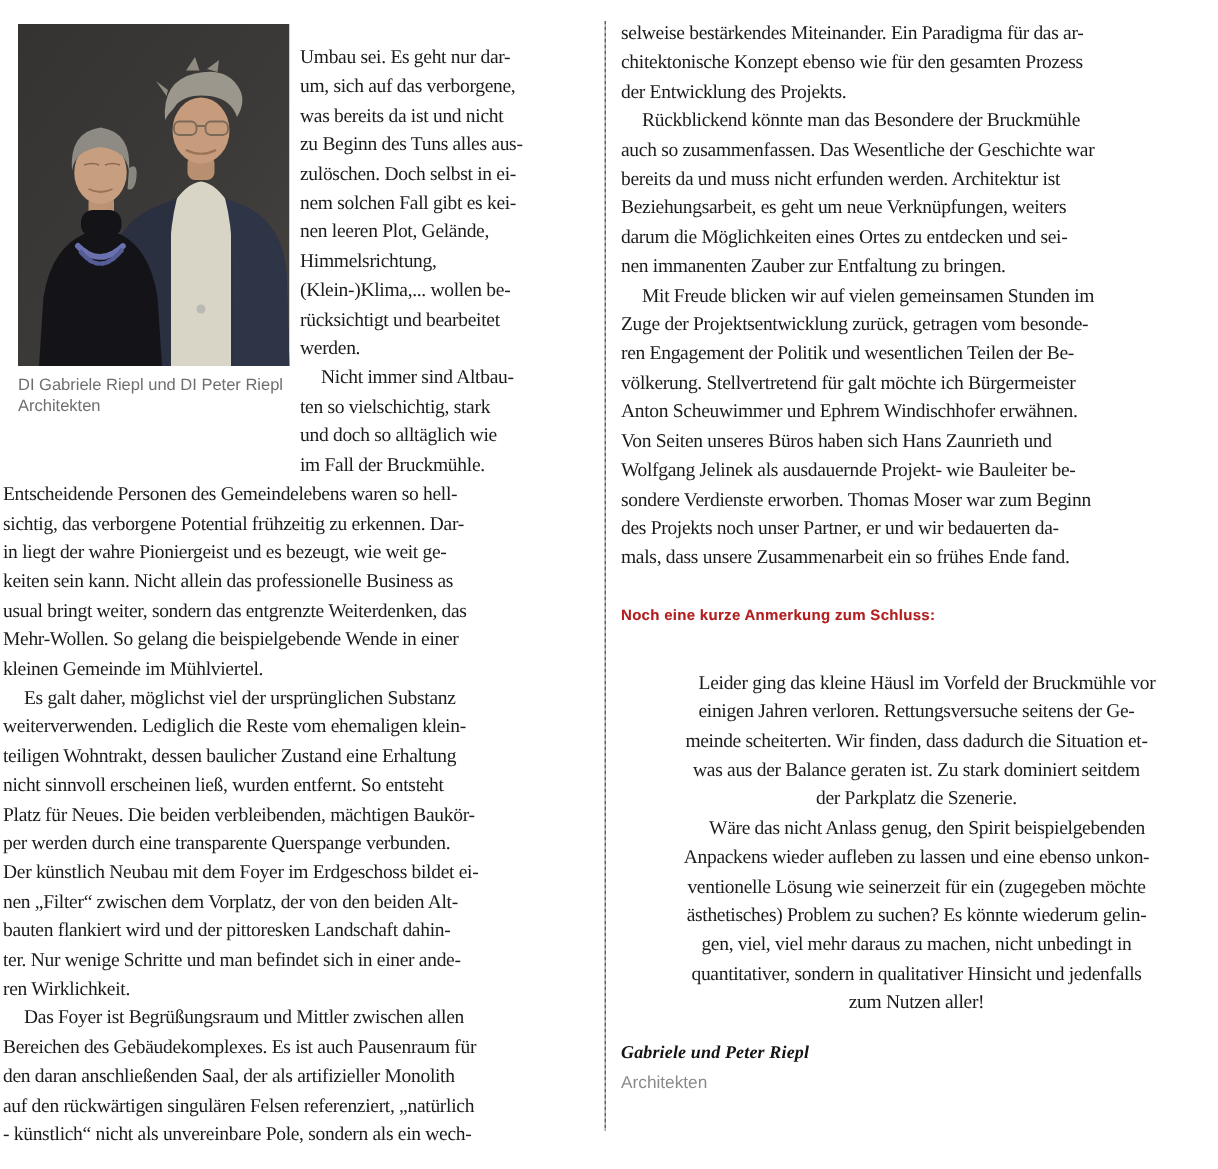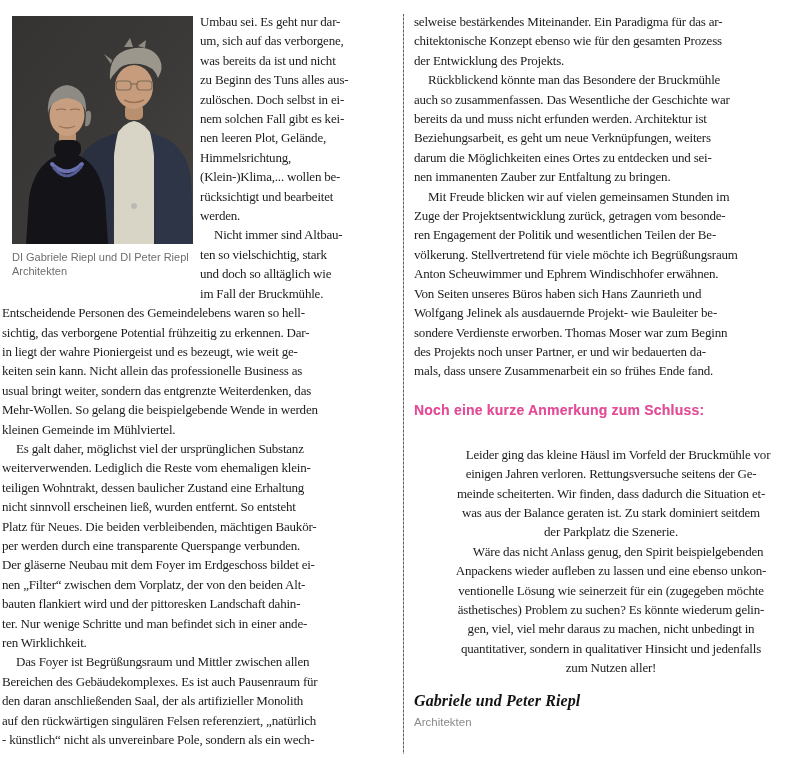--- a/index.html
+++ b/index.html
@@ -10,33 +10,33 @@
   }
   .col-left{position:absolute;left:2px;top:0;width:402px;}
   .col-right{position:absolute;left:414px;top:0;width:394px;padding-top:12px;box-sizing:border-box;}
   .column-divider{position:absolute;left:403px;top:14px;width:1px;height:740px;
     background:repeating-linear-gradient(to bottom,#5f5f5f 0 2px,#a9a9a9 2px 4px);}
   .intro-row{display:flex;}
   .photo-block{width:198px;flex:none;margin:0;padding:16px 0 0 10px;box-sizing:border-box;}
   .photo-frame{width:181px;height:228px;display:block;}
   .photo-caption{font-family:"Liberation Sans","DejaVu Sans",sans-serif;
     font-size:11px;line-height:13.5px;color:#6e6e6e;margin-top:7px;}
-  .intro-text{flex:1;padding-top:12px;min-width:0;}
+  .intro-text{flex:1;padding-top:28px;min-width:0;}
   .wide-text{}
   .para{margin:0;}
   .line{font-size:13px;line-height:19.4px;letter-spacing:-0.2px;white-space:pre;}
   .line.indent{text-indent:14px;}
   .note-heading{
     font-family:"Liberation Sans","DejaVu Sans",sans-serif;
-    font-size:14px;font-weight:bold;letter-spacing:0.2px;
-    color:#ec4899;margin:21px 0 0 0;line-height:17px;
+    font-size:10px;font-weight:bold;letter-spacing:0.2px;
+    color:#b91c1c;margin:21px 0 0 0;line-height:17px;
     text-shadow:0 0 0.5px #b9b9bd;
   }
   .note-text{margin-top:26px;text-align:center;}
-  .signature{font-size:16px;font-weight:bold;font-style:italic;
+  .signature{font-size:12px;font-weight:bold;font-style:italic;
     margin:12px 0 0 0;line-height:22px;color:#141414;letter-spacing:0.1px;}
   .signature-sub{font-family:"Liberation Sans","DejaVu Sans",sans-serif;
     font-size:11.5px;color:#8a8a8a;margin:3px 0 0 0;line-height:14px;}
 </style>
 </head>
 <body>
 
 <div class="col-left">
   <div class="intro-row">
     <figure class="photo-block">
@@ -106,31 +106,31 @@
         </div>
       </div>
   </div>
   <div class="wide-text">
       <div class="para">
         <div class="line">Entscheidende Personen des Gemeindelebens waren so hell-</div>
         <div class="line">sichtig, das verborgene Potential frühzeitig zu erkennen. Dar-</div>
         <div class="line">in liegt der wahre Pioniergeist und es bezeugt, wie weit ge-</div>
         <div class="line">keiten sein kann. Nicht allein das professionelle Business as</div>
         <div class="line">usual bringt weiter, sondern das entgrenzte Weiterdenken, das</div>
-        <div class="line">Mehr-Wollen. So gelang die beispielgebende Wende in werden</div>
+        <div class="line">Mehr-Wollen. So gelang die beispielgebende Wende in einer</div>
         <div class="line">kleinen Gemeinde im Mühlviertel.</div>
       </div>
       <div class="para">
         <div class="line indent">Es galt daher, möglichst viel der ursprünglichen Substanz</div>
         <div class="line">weiterverwenden. Lediglich die Reste vom ehemaligen klein-</div>
         <div class="line">teiligen Wohntrakt, dessen baulicher Zustand eine Erhaltung</div>
         <div class="line">nicht sinnvoll erscheinen ließ, wurden entfernt. So entsteht</div>
         <div class="line">Platz für Neues. Die beiden verbleibenden, mächtigen Baukör-</div>
         <div class="line">per werden durch eine transparente Querspange verbunden.</div>
-        <div class="line">Der gläserne Neubau mit dem Foyer im Erdgeschoss bildet ei-</div>
+        <div class="line">Der künstlich Neubau mit dem Foyer im Erdgeschoss bildet ei-</div>
         <div class="line">nen „Filter“ zwischen dem Vorplatz, der von den beiden Alt-</div>
         <div class="line">bauten flankiert wird und der pittoresken Landschaft dahin-</div>
         <div class="line">ter. Nur wenige Schritte und man befindet sich in einer ande-</div>
         <div class="line">ren Wirklichkeit.</div>
       </div>
       <div class="para">
         <div class="line indent">Das Foyer ist Begrüßungsraum und Mittler zwischen allen</div>
         <div class="line">Bereichen des Gebäudekomplexes. Es ist auch Pausenraum für</div>
         <div class="line">den daran anschließenden Saal, der als artifizieller Monolith</div>
         <div class="line">auf den rückwärtigen singulären Felsen referenziert, „natürlich</div>
@@ -153,21 +153,21 @@
         <div class="line">auch so zusammenfassen. Das Wesentliche der Geschichte war</div>
         <div class="line">bereits da und muss nicht erfunden werden. Architektur ist</div>
         <div class="line">Beziehungsarbeit, es geht um neue Verknüpfungen, weiters</div>
         <div class="line">darum die Möglichkeiten eines Ortes zu entdecken und sei-</div>
         <div class="line">nen immanenten Zauber zur Entfaltung zu bringen.</div>
       </div>
       <div class="para">
         <div class="line indent">Mit Freude blicken wir auf vielen gemeinsamen Stunden im</div>
         <div class="line">Zuge der Projektsentwicklung zurück, getragen vom besonde-</div>
         <div class="line">ren Engagement der Politik und wesentlichen Teilen der Be-</div>
-        <div class="line">völkerung. Stellvertretend für viele möchte ich Begrüßungsraum</div>
+        <div class="line">völkerung. Stellvertretend für galt möchte ich Bürgermeister</div>
         <div class="line">Anton Scheuwimmer und Ephrem Windischhofer erwähnen.</div>
         <div class="line">Von Seiten unseres Büros haben sich Hans Zaunrieth und</div>
         <div class="line">Wolfgang Jelinek als ausdauernde Projekt- wie Bauleiter be-</div>
         <div class="line">sondere Verdienste erworben. Thomas Moser war zum Beginn</div>
         <div class="line">des Projekts noch unser Partner, er und wir bedauerten da-</div>
         <div class="line">mals, dass unsere Zusammenarbeit ein so frühes Ende fand.</div>
       </div>
     </div>
   <h3 class="note-heading">Noch eine kurze Anmerkung zum Schluss:</h3>
   <div class="note-text">

